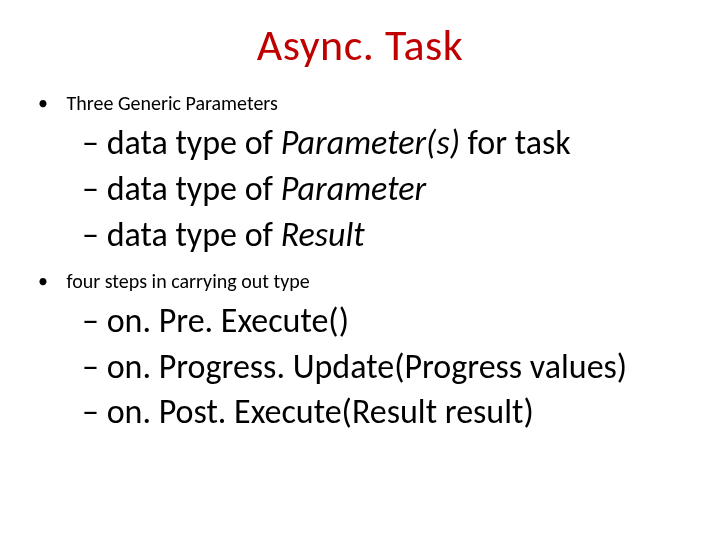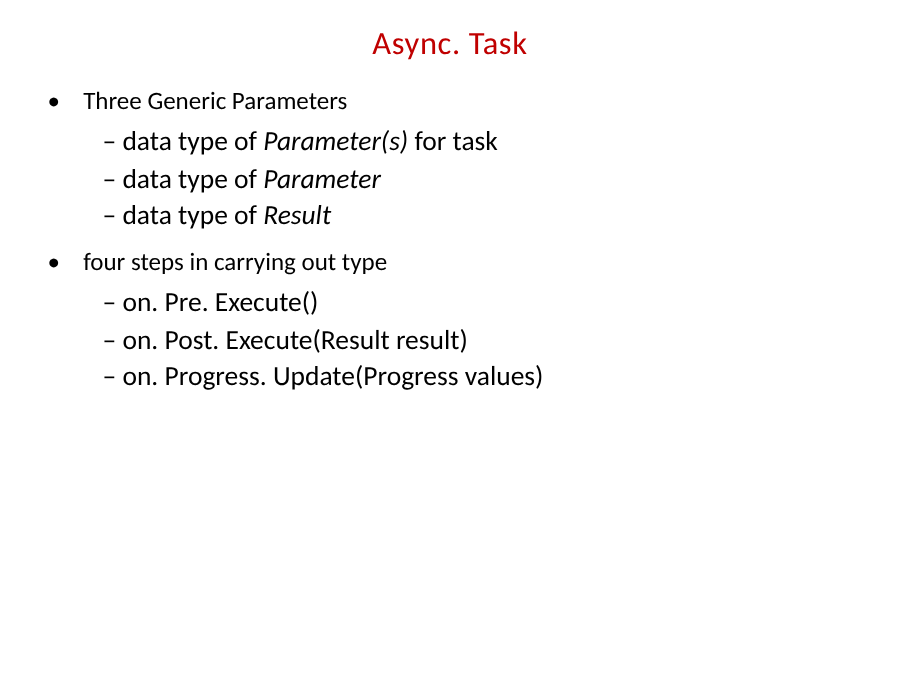--- a/index.html
+++ b/index.html
@@ -7,21 +7,21 @@
     width: 720px;
     height: 540px;
     background: #fff;
     font-family: Calibri, "Segoe UI", Arial, sans-serif;
     color: #000;
     padding: 18px 30px 20px 30px;
     overflow: hidden;
   }
   .title {
     color: #c00000;
-    font-size: 26px;
+    font-size: 44px;
     text-align: center;
     font-weight: 400;
     margin-bottom: 18px;
     letter-spacing: 0.5px;
   }
   .bullet-l1 {
     font-size: 20px;
     margin-left: 8px;
     margin-bottom: 4px;
     line-height: 1.3;
@@ -29,21 +29,21 @@
   .bullet-l1::before {
     content: "• ";
     display: inline-block;
     width: 24px;
   }
   .sub-block {
     margin-left: 52px;
     margin-bottom: 10px;
   }
   .bullet-l2 {
-    font-size: 22px;
+    font-size: 34px;
     line-height: 1.35;
   }
   .bullet-l2::before {
     content: "– ";
   }
   .italic { font-style: italic; }
 </style>
 </head>
 <body>
 
@@ -65,18 +65,18 @@
 </div>
 
 <div class="bullet-l1">
   <span>four steps in carrying out type</span>
 </div>
 <div class="sub-block">
   <div class="bullet-l2">
     <span>on. Pre. Execute()</span>
   </div>
   <div class="bullet-l2">
-    <span>on. Post. Execute(Result result)</span>
+    <span>on. Progress. Update(Progress values)</span>
   </div>
   <div class="bullet-l2">
-    <span>on. Progress. Update(Progress values)</span>
+    <span>on. Post. Execute(Result result)</span>
   </div>
 </div>
 
 </body></html>

